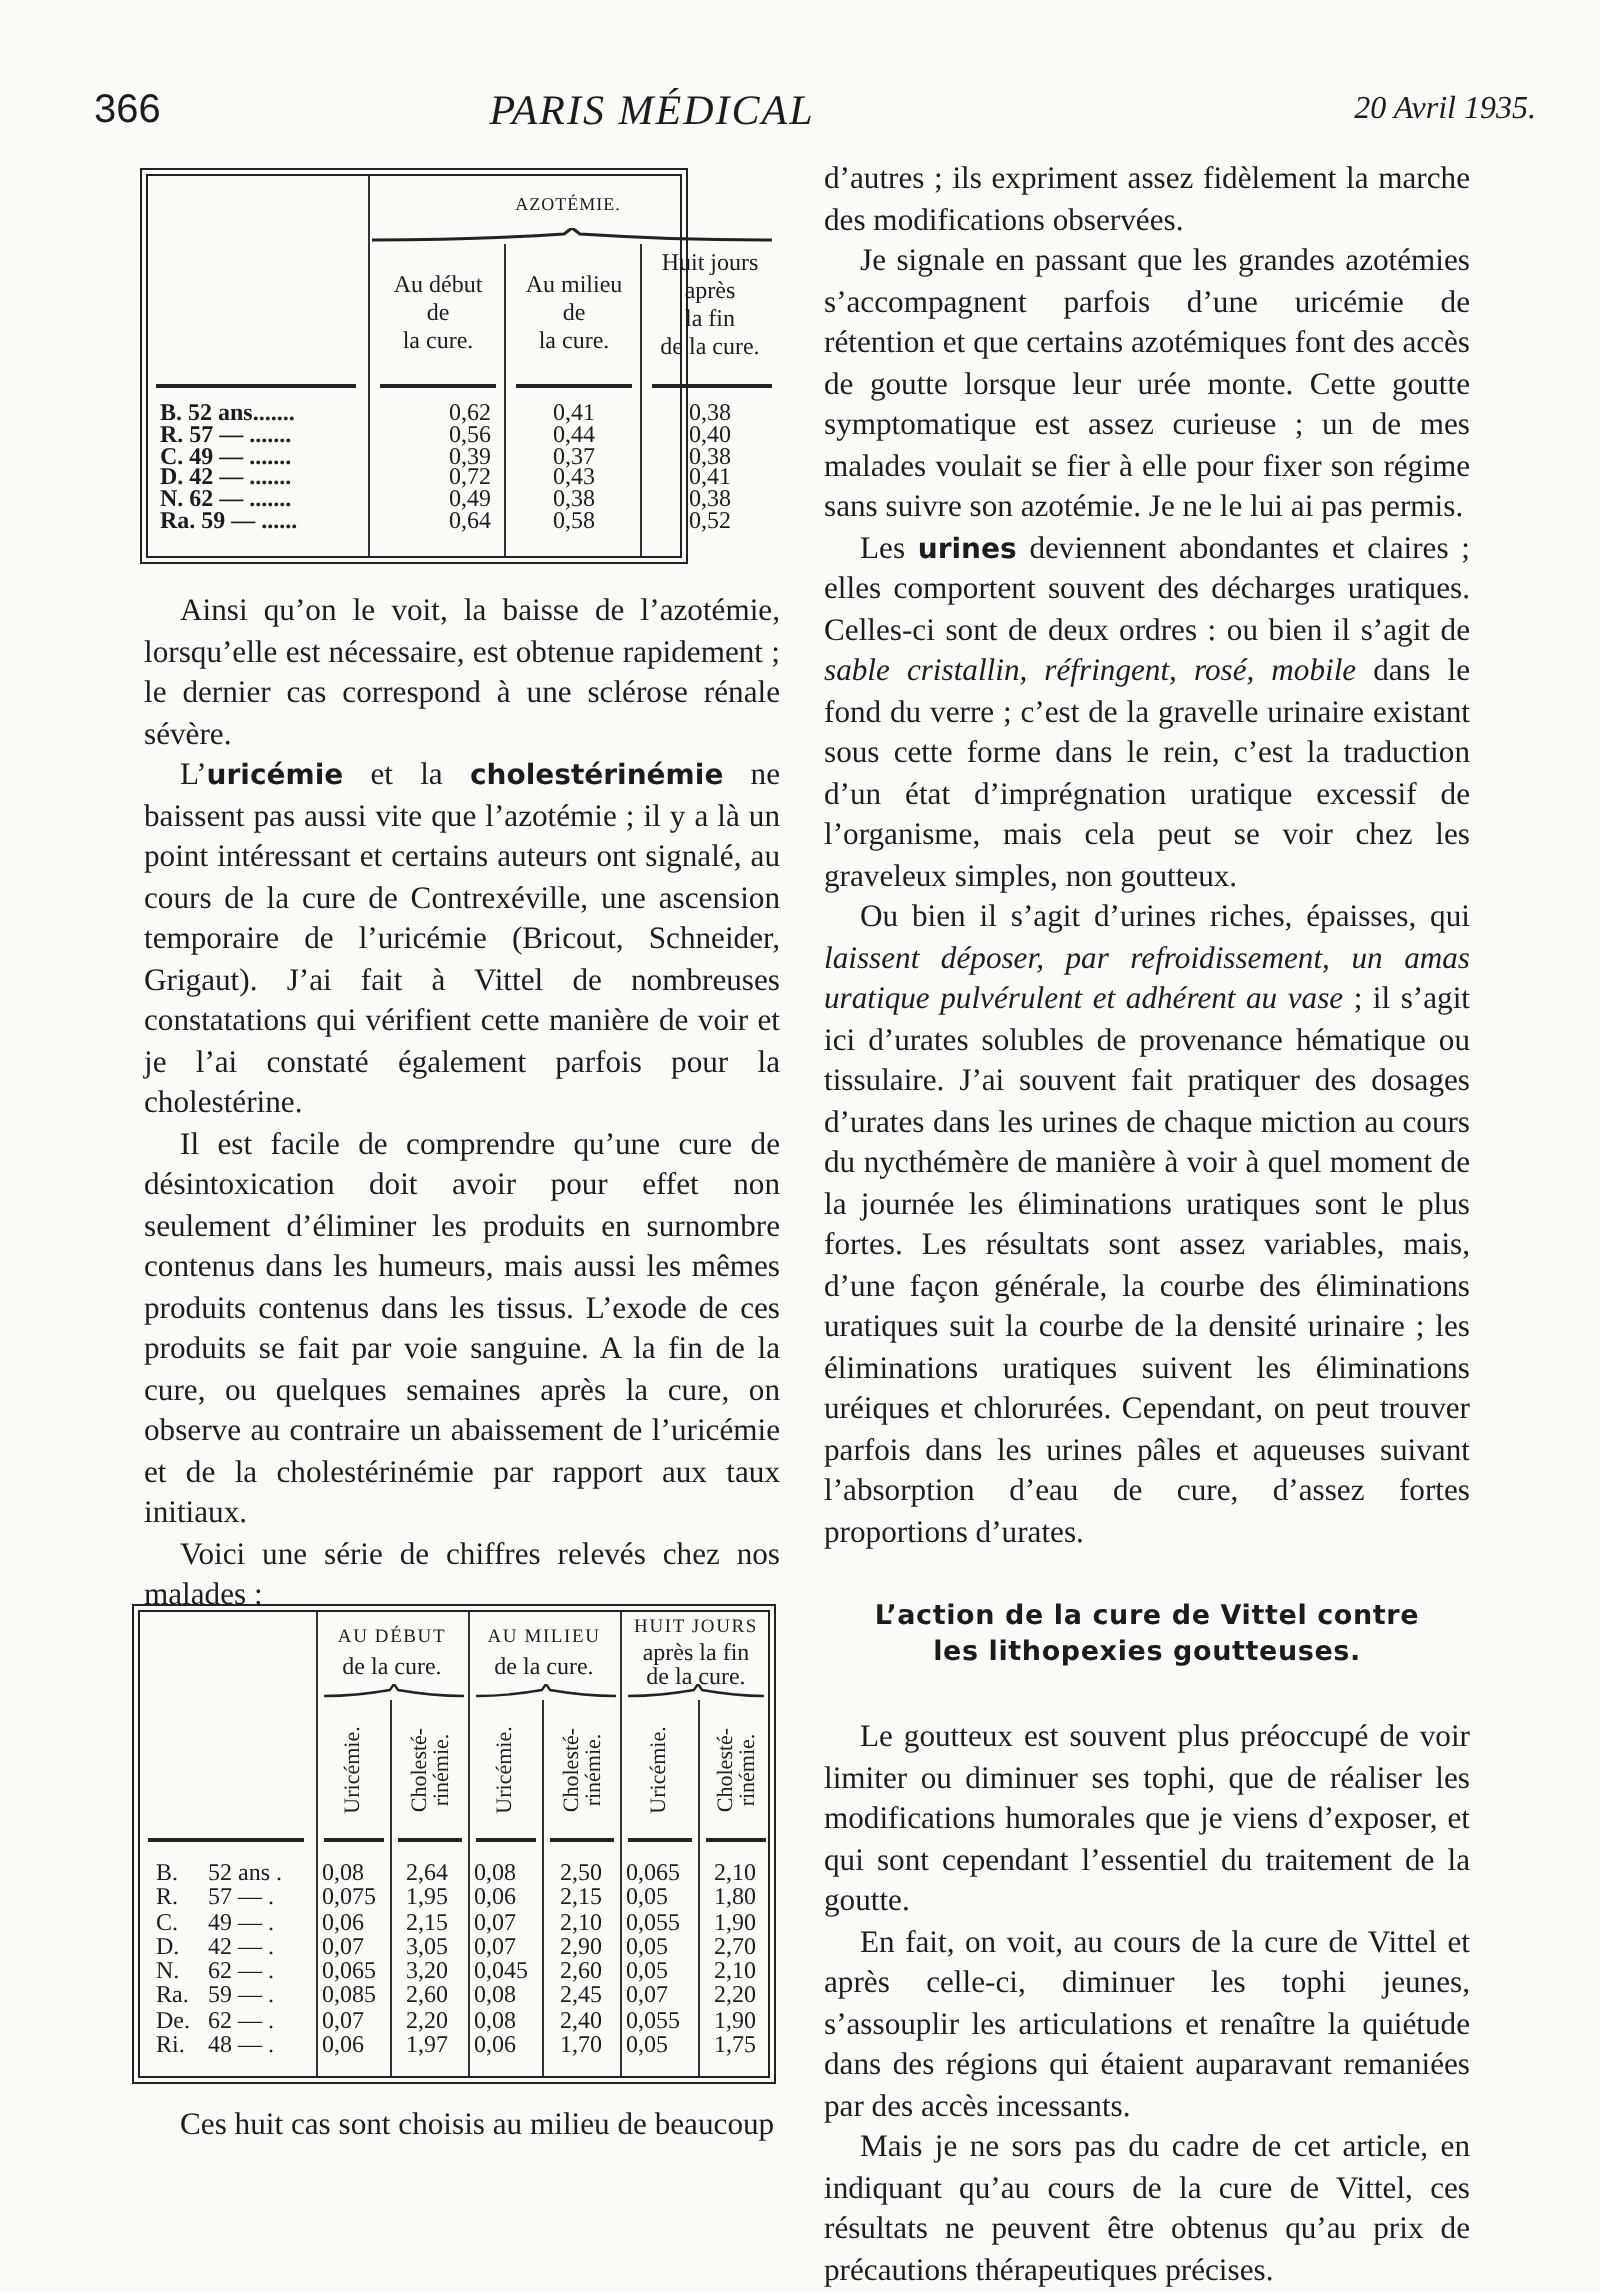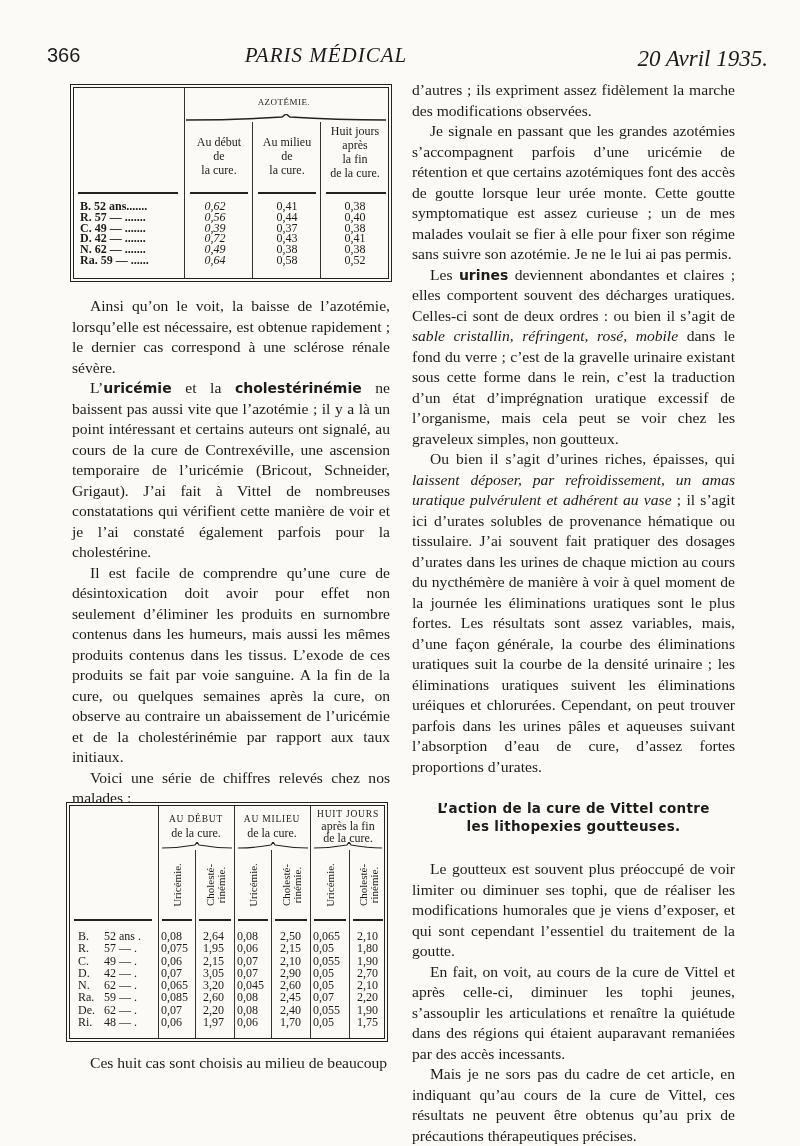--- a/index.html
+++ b/index.html
@@ -1,32 +1,32 @@
 <!DOCTYPE html>
 <html><head>
 <meta charset="utf-8">
 <style>
   html, body { margin:0; padding:0; }
   body { width:800px; height:1146px; background:#fbfaf6; position:relative; overflow:hidden;
          font-family:"DejaVu Serif", "Liberation Serif", serif; color:#1c1c1c; }
   .header { position:absolute; top:40px; left:0; width:800px; height:30px; }
   .pageno { position:absolute; left:47px; top:4px; font-size:20px; font-family:Liberation Sans, sans-serif; }
   .journal { position:absolute; left:0; width:652px; text-align:center; top:3px; font-size:21px; font-style:italic; letter-spacing:1px; font-family:"Liberation Serif", serif; }
-  .date { position:absolute; right:32px; top:6px; font-size:23px; font-style:italic; font-family:"Liberation Serif", serif; }
+  .date { position:absolute; right:32px; top:6px; font-size:16px; font-style:italic; font-family:"Liberation Serif", serif; }
 
   .col { position:absolute; font-family:"Liberation Serif", serif; font-size:15.6px; line-height:20.5px; text-align:justify; }
   .col-left { left:72px; width:318px; }
   .col-right { left:412px; width:323px; top:80px; }
   .col p { margin:0; text-indent:0; }
   .col p.ind { text-indent:18px; }
   .b { font-family:"DejaVu Sans", sans-serif; font-weight:bold; font-size:14px; }
   .i { font-style:italic; }
 
   
-  .t1 { position:absolute; left:70px; top:84px; width:322px; height:198px; border:4px double #222; box-sizing:border-box; font-family:"Liberation Serif", serif; font-size:12px; }
+  .t1 { position:absolute; left:70px; top:84px; width:274px; height:198px; border:4px double #222; box-sizing:border-box; font-family:"Liberation Serif", serif; font-size:12px; }
   .t1 .vline { position:absolute; top:0; bottom:0; width:1px; background:#333; }
   .t1 .hrule { position:absolute; height:2px; background:#222; top:104px; }
   .t1 .azo { position:absolute; top:9px; left:110px; width:200px; text-align:center; font-size:9px; letter-spacing:.5px; }
   .t1 .brace { position:absolute; top:26px; left:112px; width:200px; height:8px; }
   .t1 .chead { position:absolute; top:45px; text-align:center; line-height:14px; font-size:12px; }
   .t1 .names { position:absolute; top:113px; left:6px; line-height:10.8px; font-size:12px;font-weight:bold; }
   .t1 .vals { position:absolute; top:113px; text-align:center; line-height:10.8px; font-size:12px; }
 
   
   .t2 { position:absolute; left:66px; top:802px; width:322px; height:240px; border:4px double #222; box-sizing:border-box; font-family:"Liberation Serif", serif; font-size:12px; }
@@ -75,21 +75,21 @@
 de la cure.</div>
 
   <div class="names">
     <div>B. 52 ans.......</div>
     <div>R. 57 — .......</div>
     <div>C. 49 — .......</div>
     <div>D. 42 — .......</div>
     <div>N. 62 — .......</div>
     <div>Ra. 59 — ......</div>
   </div>
-  <div class="vals" style="left:108px; width:66px;font-style:italic;">
+  <div class="vals" style="left:128px; width:66px;">
     <div>0,62</div>
     <div>0,56</div>
     <div>0,39</div>
     <div>0,72</div>
     <div>0,49</div>
     <div>0,64</div>
   </div>
   <div class="vals" style="left:180px; width:66px;">
     <div>0,41</div>
     <div>0,44</div>

